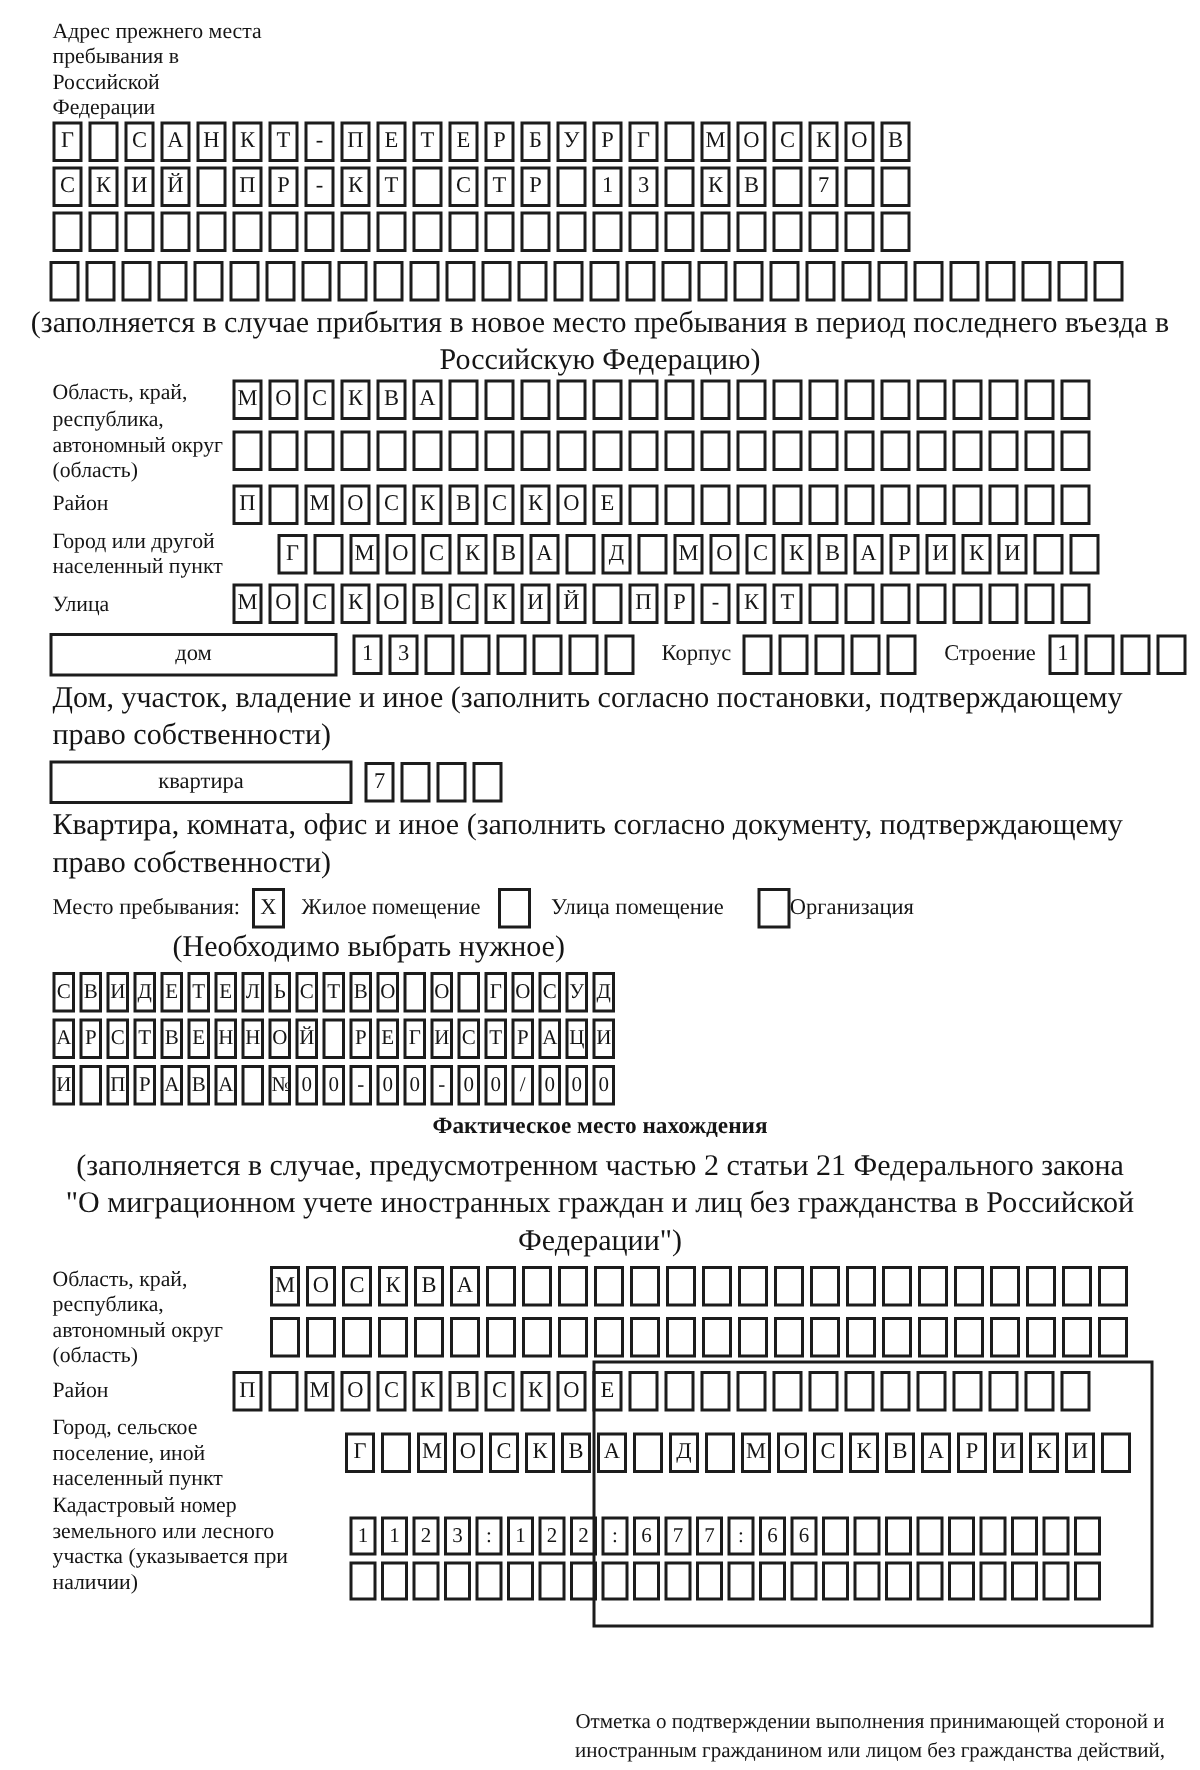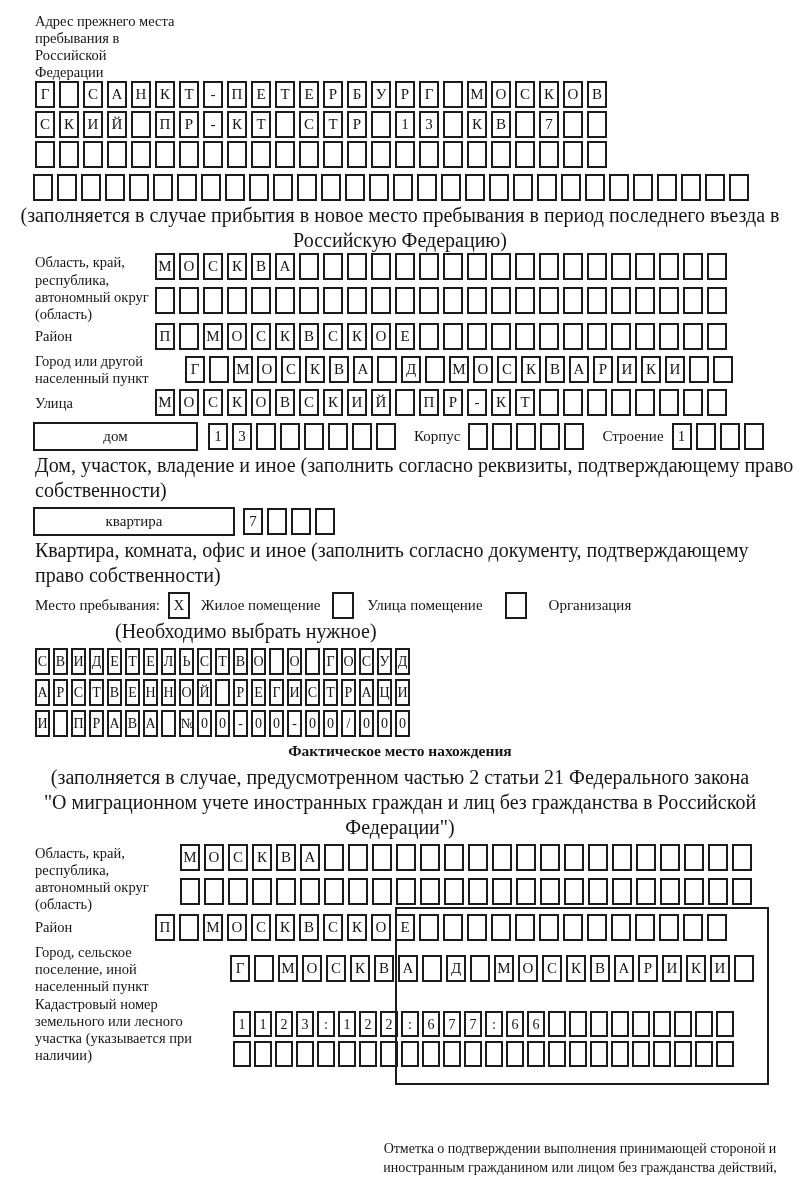--- a/index.html
+++ b/index.html
@@ -33,33 +33,33 @@
   .note { font-size: 20px; line-height: 1.25; }
   .center { text-align: center; }
   .mt2 { margin-top: 2px; } .mt4 { margin-top: 4px; } .mt6 { margin-top: 6px; }
   .stitle { text-align: center; font-weight: bold; font-size: 16px; margin-top: 5px; margin-bottom: 5px; }
   .ftitle { text-align: center; font-weight: bold; font-size: 15.5px; margin-top: 5px; margin-bottom: 5px; }
   .widebox {
     box-sizing: border-box; height: 29px; border: 2px solid #1c1c1c;
     display: flex; align-items: center; justify-content: center;
     font-size: 15px; flex-shrink: 0;
   }
-  .wb165 { width: 165px; margin-right: 10px; } .wb202 { width: 202px; margin-right: 8px; }
+  .wb165 { width: 192px; margin-right: 10px; } .wb202 { width: 202px; margin-right: 8px; }
   .inlabel { font-size: 15px; padding: 0 8px 0 14px; white-space: nowrap; }
   .houserow { display: flex; align-items: center; margin-left: 33px; }
   .stayrow { display: flex; align-items: center; margin-left: 35px; }
   .slabel { font-size: 15px; }
   .checkbox {
     box-sizing: border-box; width: 22px; height: 27px; border: 2px solid #1c1c1c;
     display: inline-flex; align-items: center; justify-content: center;
     font-size: 15px; flex-shrink: 0;
   }
   .cb1 { margin-left: 8px; } .ol1 { margin-left: 11px; }
   .cb2 { margin-left: 12px; } .ol2 { margin-left: 13px; }
-  .cb3 { margin-left: 22px; } .ol3 { margin-left: 22px; }
+  .cb3 { margin-left: 22px; } .ol3 { }
   .staynote { width: 430px; margin-left: 115px; text-align: left; }
   .docrow { margin-top: 4px; }
   .bigbox { position: absolute; left: 395px; top: 907px; width: 370px; height: 174px; border: 2px solid #1c1c1c; }
   .bigbox-caption { position: absolute; left: 370px; top: 1140px; width: 420px; text-align: center; font-size: 14px; line-height: 1.35; }
 </style>
 </head>
 <body>
 
 <div class="page">
 
@@ -350,21 +350,21 @@
         <span class="cell"></span>
       </div>
     <div class="inlabel">Строение</div>
     <div class="crow">
         <span class="cell">1</span>
         <span class="cell"></span>
         <span class="cell"></span>
         <span class="cell"></span>
       </div>
   </div>
-  <div class="note mt2" style="margin-left:35px;">Дом, участок, владение и иное (заполнить согласно реквизиты, подтверждающему право собственности)</div>
+  <div class="note mt2" style="margin-left:35px;">Дом, участок, владение и иное (заполнить согласно постановки, подтверждающему право собственности)</div>
 
   <div class="houserow mt4">
     <div class="widebox wb202">квартира</div>
     <div class="crow">
         <span class="cell">7</span>
         <span class="cell"></span>
         <span class="cell"></span>
         <span class="cell"></span>
       </div>
   </div>

